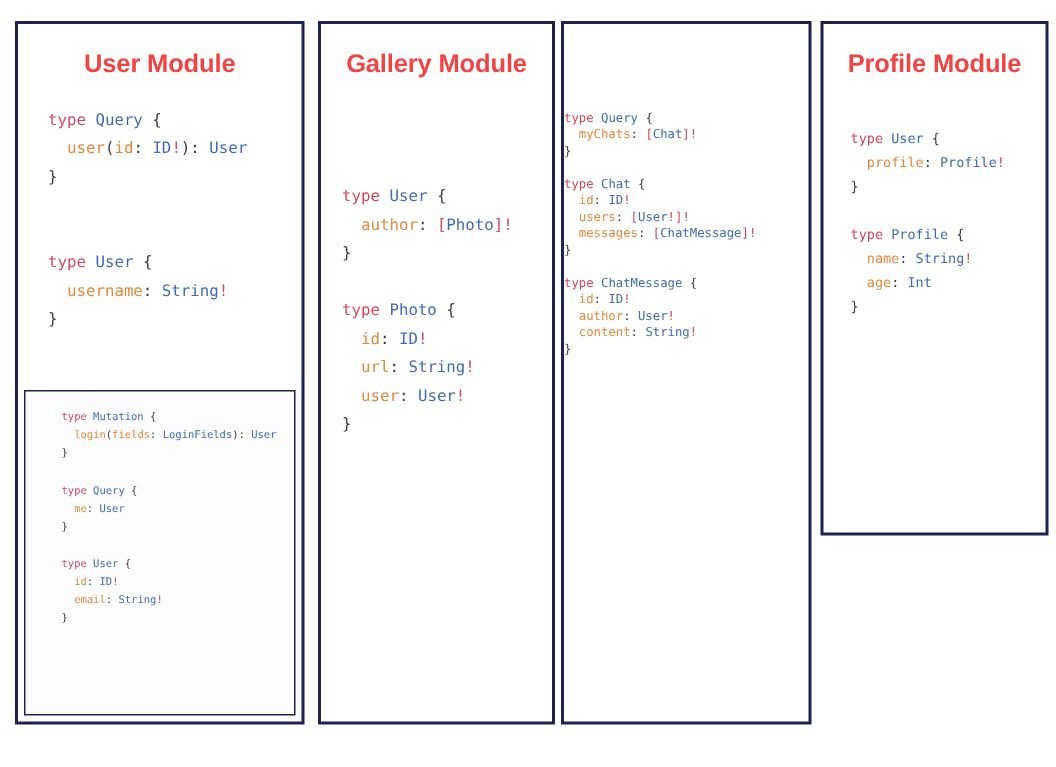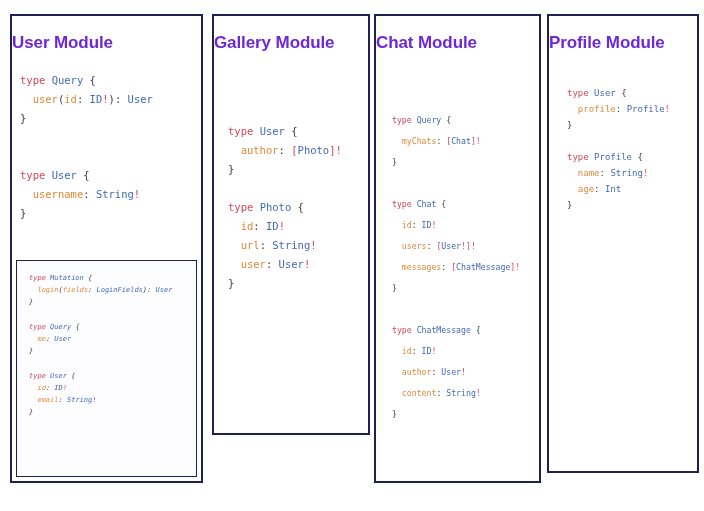--- a/index.html
+++ b/index.html
@@ -23,22 +23,23 @@
   }
 
   .panel {
     position: absolute;
     background: #ffffff;
     border: 2px solid #1f2150;
     box-sizing: border-box;
   }
 
   .panel-title {
+    text-align: center;
     font-weight: bold;
-    color: #6d28d9;
+    color: #ef4444;
     font-family: "Liberation Sans", sans-serif;
     letter-spacing: -0.1px;
   }
 
   .code {
     font-family: "DejaVu Sans Mono", monospace;
     white-space: pre;
     color: #444444;
   }
 
@@ -54,21 +55,21 @@
     left: 10px; top: 14px;
     width: 193px; height: 469px;
   }
   #panel-user > .panel-title {
     font-size: 17px;
     margin-top: 17px;
   }
   #panel-user .code {
     font-size: 10.5px;
     line-height: 19px;
-    margin-left: 8px;
+    margin-left: 20px;
     margin-top: 18px;
   }
 
   
   #panel-auth {
     position: absolute;
     left: 4px;
     top: 244px;
     width: 181px;
     height: 217px;
@@ -76,29 +77,28 @@
     border: 1.5px solid #1f2150;
     box-sizing: border-box;
   }
   #panel-auth > .panel-title {
     font-size: 11.5px;
     margin-top: 11px;
   }
   #panel-auth .code {
     font-size: 7px;
     line-height: 12.2px;
-    margin-left: 12px;
+    margin-left: 24px;
     margin-top: 11px;
-    font-style: italic;
   }
 
   
   #panel-gallery {
     left: 212px; top: 14px;
-    width: 158px; height: 421px;
+    width: 158px; height: 469px;
   }
   #panel-gallery > .panel-title {
     font-size: 17px;
     margin-top: 17px;
   }
   #panel-gallery .code {
     font-size: 10.5px;
     line-height: 19px;
     margin-left: 14px;
     margin-top: 69px;
@@ -108,29 +108,29 @@
   #panel-chat {
     left: 374px; top: 14px;
     width: 167px; height: 469px;
   }
   #panel-chat > .panel-title {
     font-size: 17px;
     margin-top: 17px;
   }
   #panel-chat .code {
     font-size: 8.2px;
-    line-height: 21px;
-    margin-left: 16px;
+    line-height: 11px;
+    margin-left: 0;
     margin-top: 57px;
   }
 
   
   #panel-profile {
     left: 547px; top: 14px;
-    width: 152px; height: 459px;
+    width: 152px; height: 343px;
   }
   #panel-profile > .panel-title {
     font-size: 17px;
     margin-top: 17px;
   }
   #panel-profile .code {
     font-size: 9px;
     line-height: 16px;
     margin-left: 18px;
     margin-top: 32px;
@@ -175,21 +175,20 @@
 <span class="punct">}</span>
 
 <span class="kw">type</span> <span class="tname">Photo</span> <span class="punct">{</span>
   <span class="field">id</span><span class="punct">:</span> <span class="tname">ID</span><span class="bang">!</span>
   <span class="field">url</span><span class="punct">:</span> <span class="tname">String</span><span class="bang">!</span>
   <span class="field">user</span><span class="punct">:</span> <span class="tname">User</span><span class="bang">!</span>
 <span class="punct">}</span></div>
   </div>
 
   <div class="panel" id="panel-chat">
-    <div class="panel-title">Chat Module</div>
     <div class="code"><span class="kw">type</span> <span class="tname">Query</span> <span class="punct">{</span>
   <span class="field">myChats</span><span class="punct">:</span> <span class="brk">[</span><span class="tname">Chat</span><span class="brk">]</span><span class="bang">!</span>
 <span class="punct">}</span>
 
 <span class="kw">type</span> <span class="tname">Chat</span> <span class="punct">{</span>
   <span class="field">id</span><span class="punct">:</span> <span class="tname">ID</span><span class="bang">!</span>
   <span class="field">users</span><span class="punct">:</span> <span class="brk">[</span><span class="tname">User</span><span class="bang">!</span><span class="brk">]</span><span class="bang">!</span>
   <span class="field">messages</span><span class="punct">:</span> <span class="brk">[</span><span class="tname">ChatMessage</span><span class="brk">]</span><span class="bang">!</span>
 <span class="punct">}</span>
 

